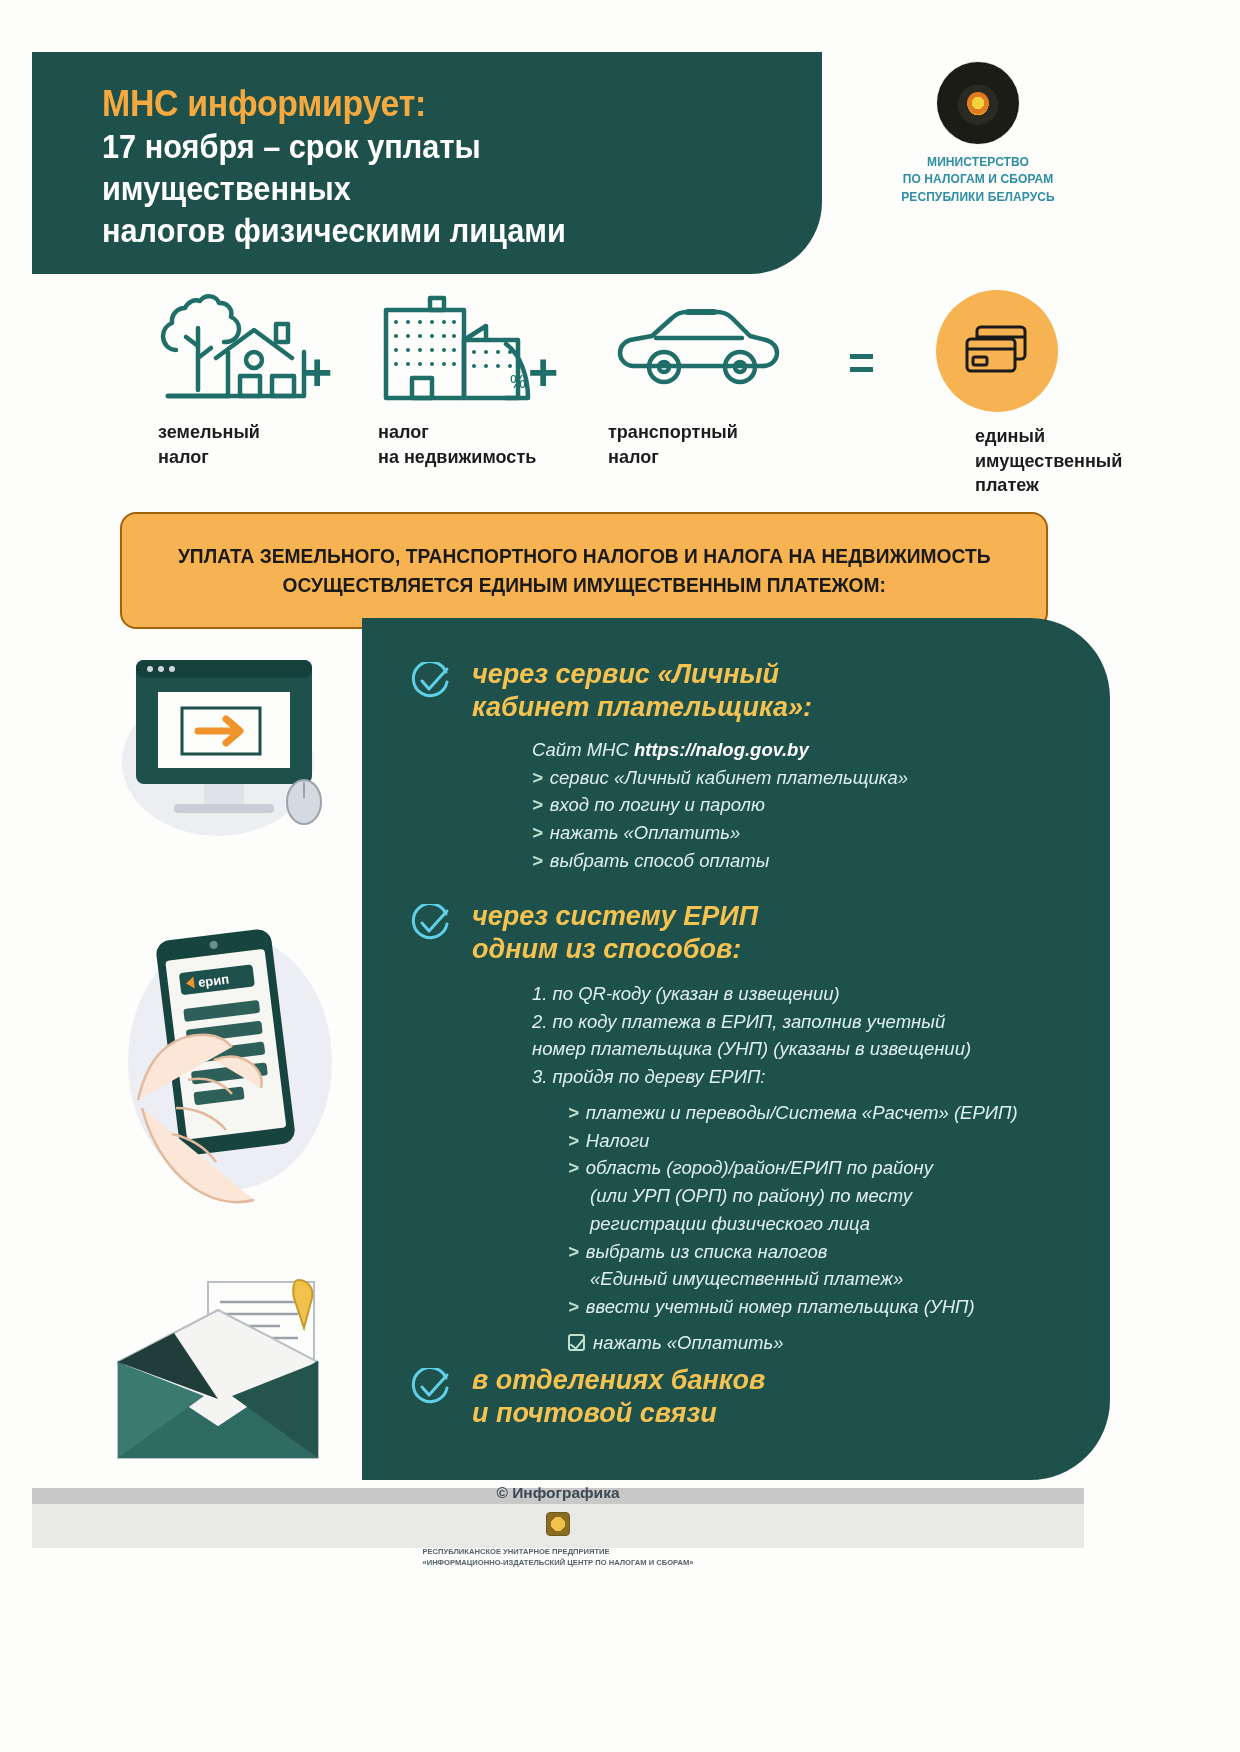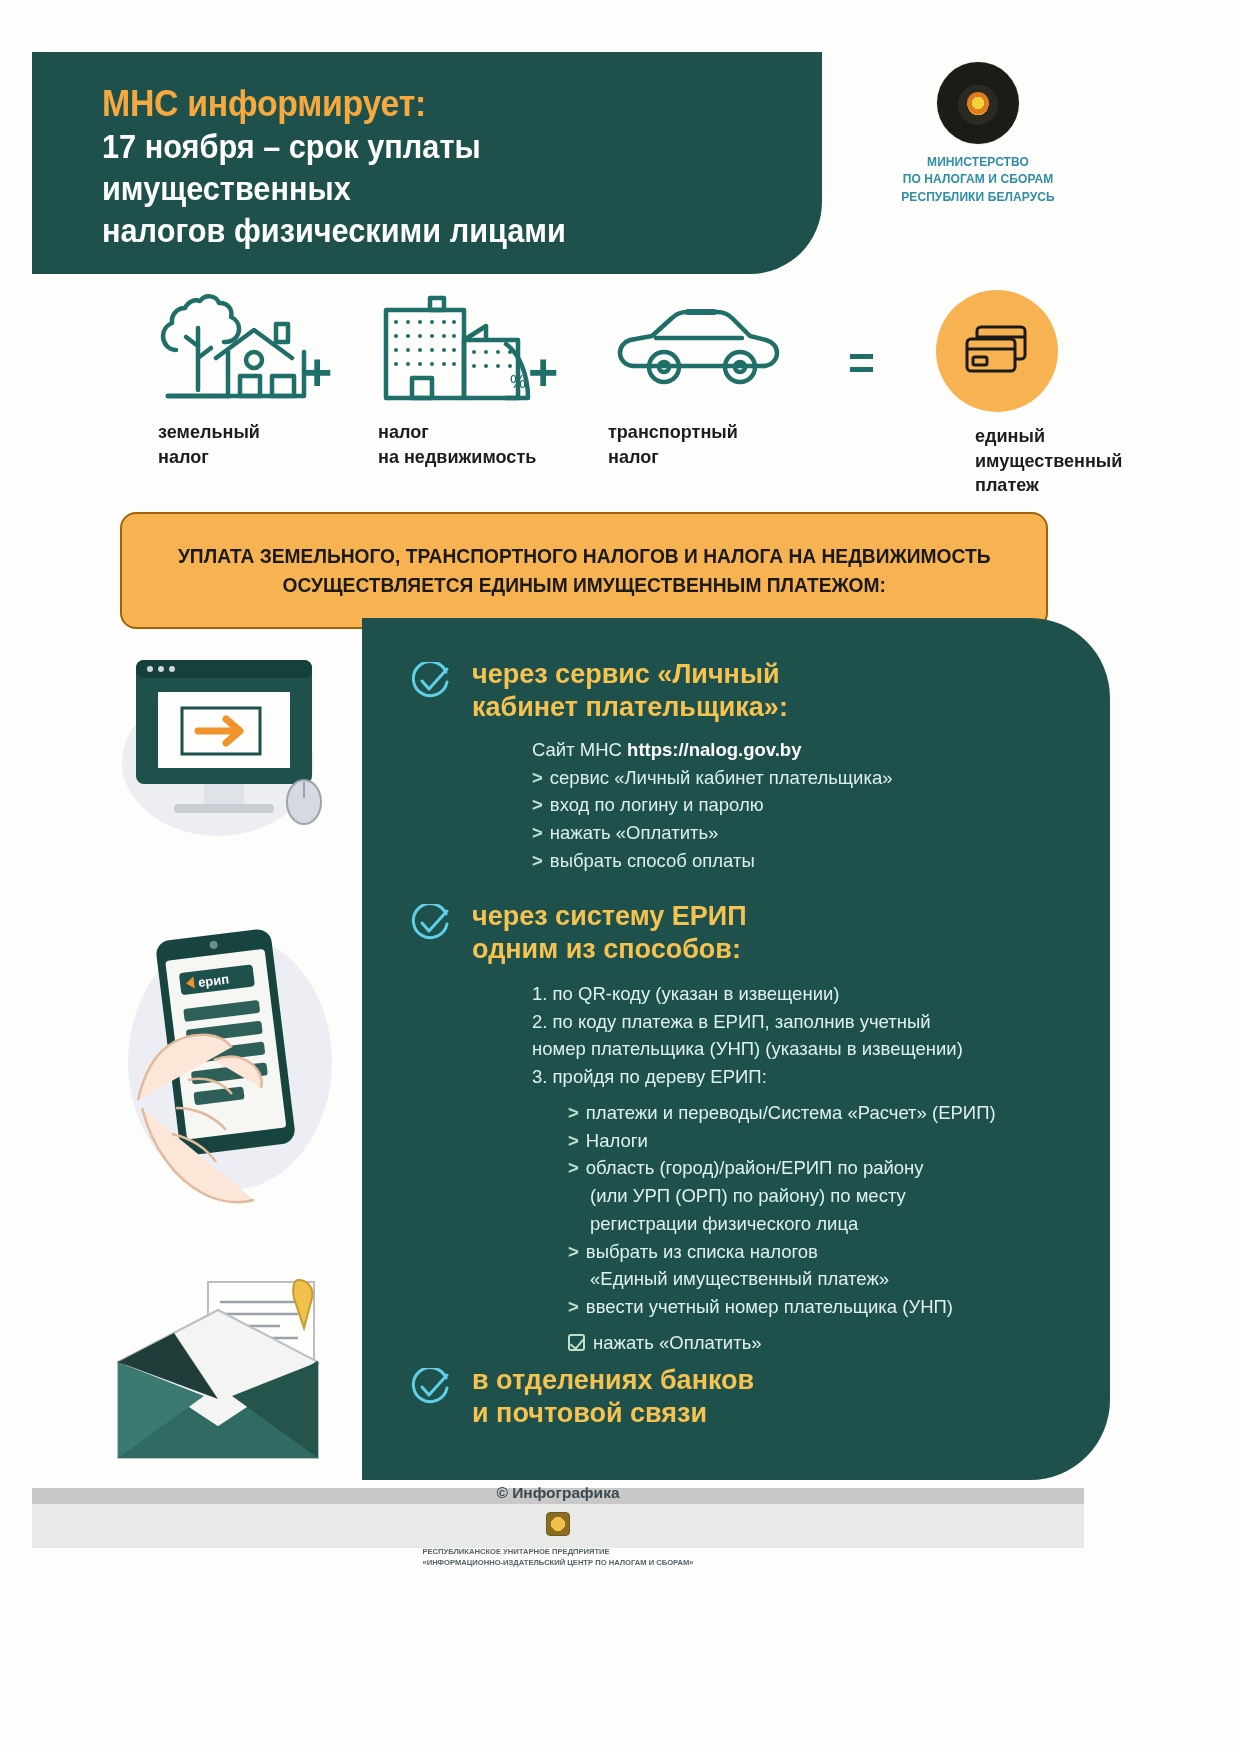--- a/index.html
+++ b/index.html
@@ -147,20 +147,21 @@
   }
 
   
   .green-panel {
     position: absolute;
     left: 362px; top: 618px;
     width: 748px; height: 862px;
     background: #1f514c;
     border-top-right-radius: 80px;
     border-bottom-right-radius: 80px;
+    font-style: italic;
   }
 
   .block { position: absolute; }
   .check {
     position: absolute;
     left: 0; top: 4px;
     width: 40px; height: 40px;
   }
   .blk-title {
     color: #f6c250;

